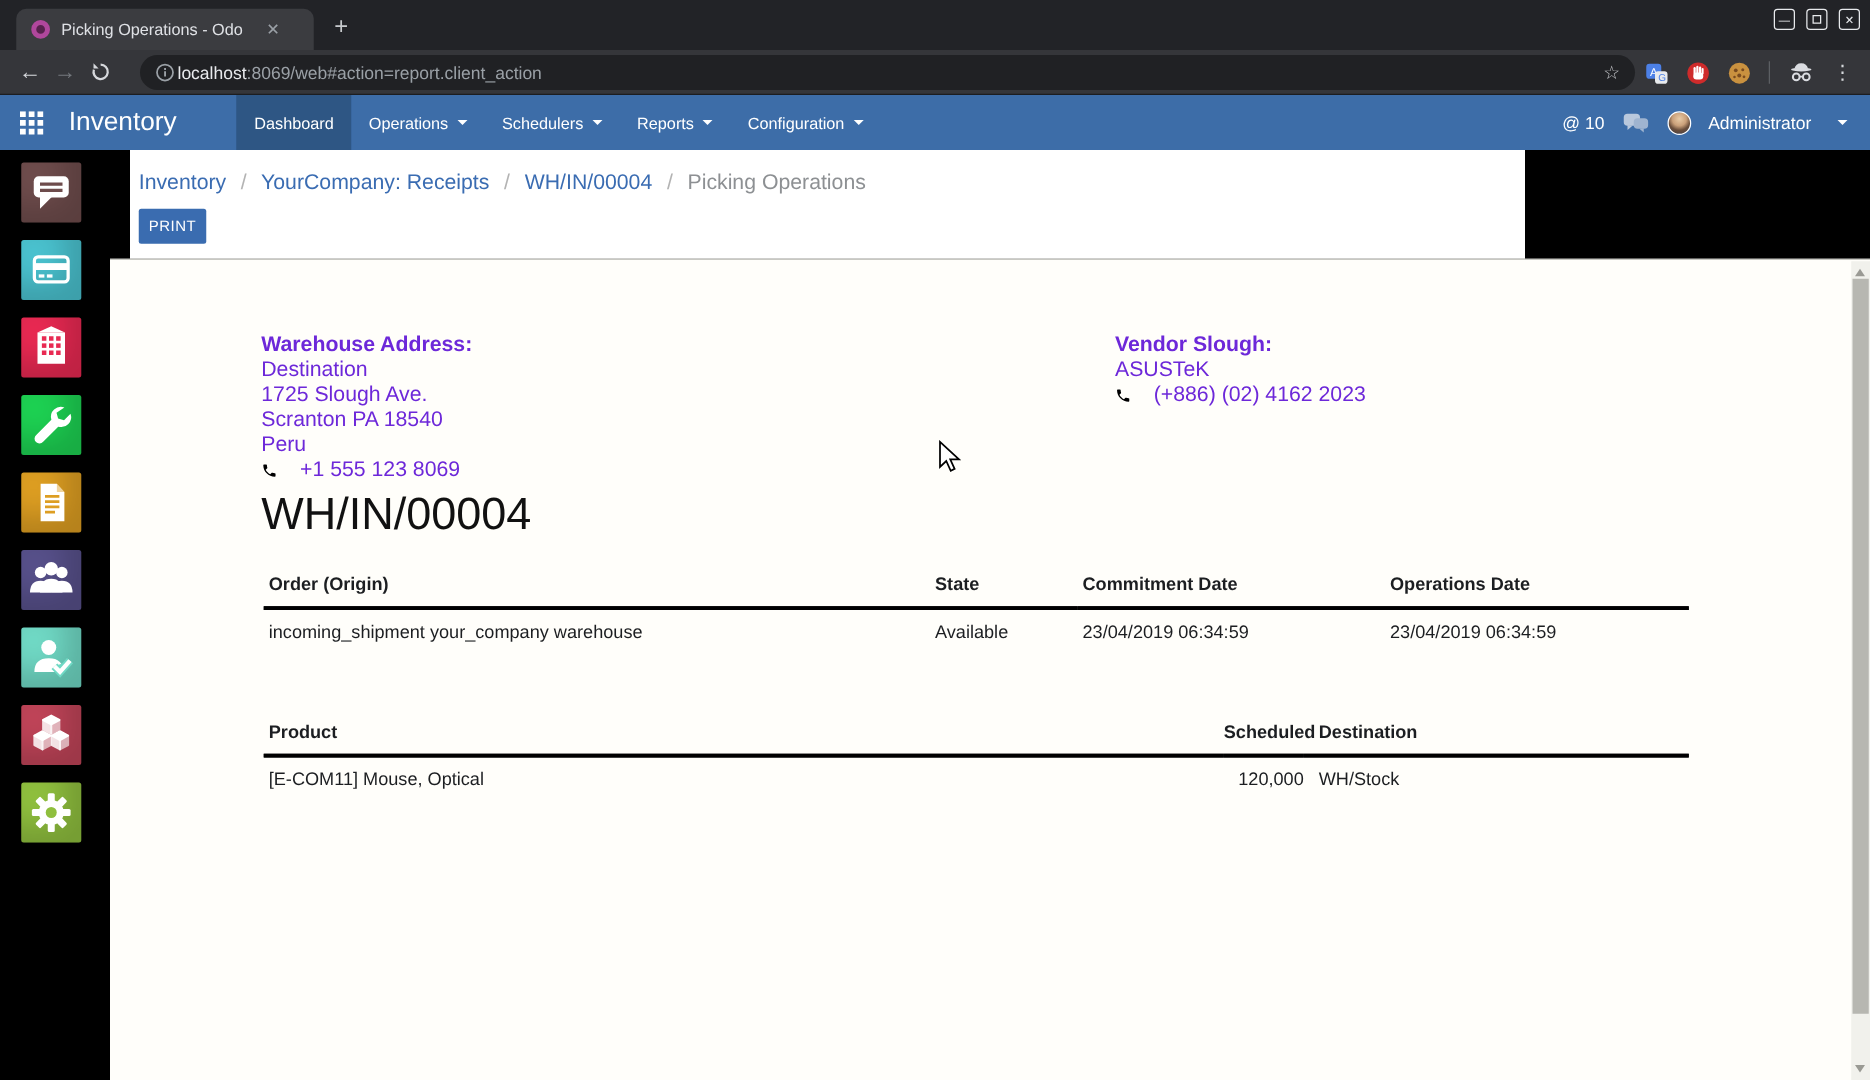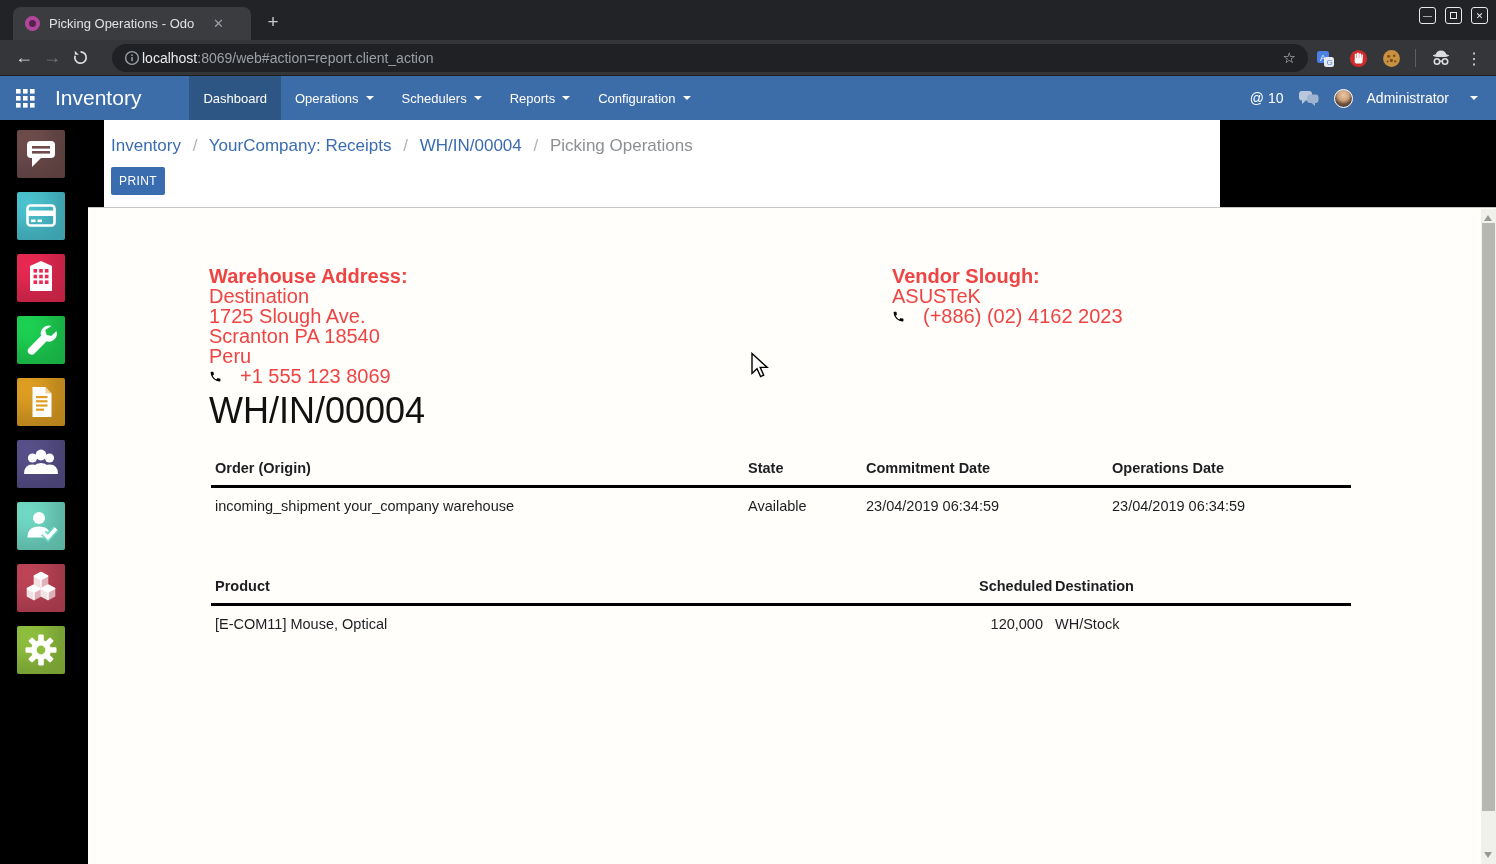--- a/index.html
+++ b/index.html
@@ -69,21 +69,21 @@
   .report-area { position:absolute; left:88px; top:87px; width:1408px; height:657px; background:#fffefa;
                  border-top:1px solid #c8c8c2; }
 
   
   .scrollbar { position:absolute; right:0; top:1px; width:15px; height:656px; background:#f1f1ec; }
   .sb-thumb { position:absolute; left:1px; top:14px; width:13px; height:588px; background:#b7b7b1; }
   .sb-up { position:absolute; left:3px; top:4px; border:4.5px solid transparent; border-bottom:6px solid #9a9a94; transform:translateY(-2px); }
   .sb-down { position:absolute; left:3px; bottom:3px; border:4.5px solid transparent; border-top:6px solid #9a9a94; }
 
   
-  .rblock { position:absolute; font-size:20px; color:#ef4444; line-height:20px; }
+  .rblock { position:absolute; font-size:17px; color:#6d28d9; line-height:20px; }
   .rblock .addr-title { font-weight:700; }
   .phone-line { display:flex; align-items:center; gap:18px; }
   .doc-title { position:absolute; left:121px; top:182px; font-size:36px; font-weight:400; color:#111; }
 
   .rtable { position:absolute; left:123px; width:1140px; }
   table { border-collapse:collapse; width:1140px; table-layout:fixed; }
   th { text-align:left; font-weight:700; font-size:14.5px; color:#1c1e21; padding:2px 0 9px 4px;
        border-bottom:3px solid #000; }
   td { font-size:14.5px; color:#1c1e21; padding:10px 0 0 4px; }
   .col-right { text-align:right; padding-left:0; padding-right:0; }

